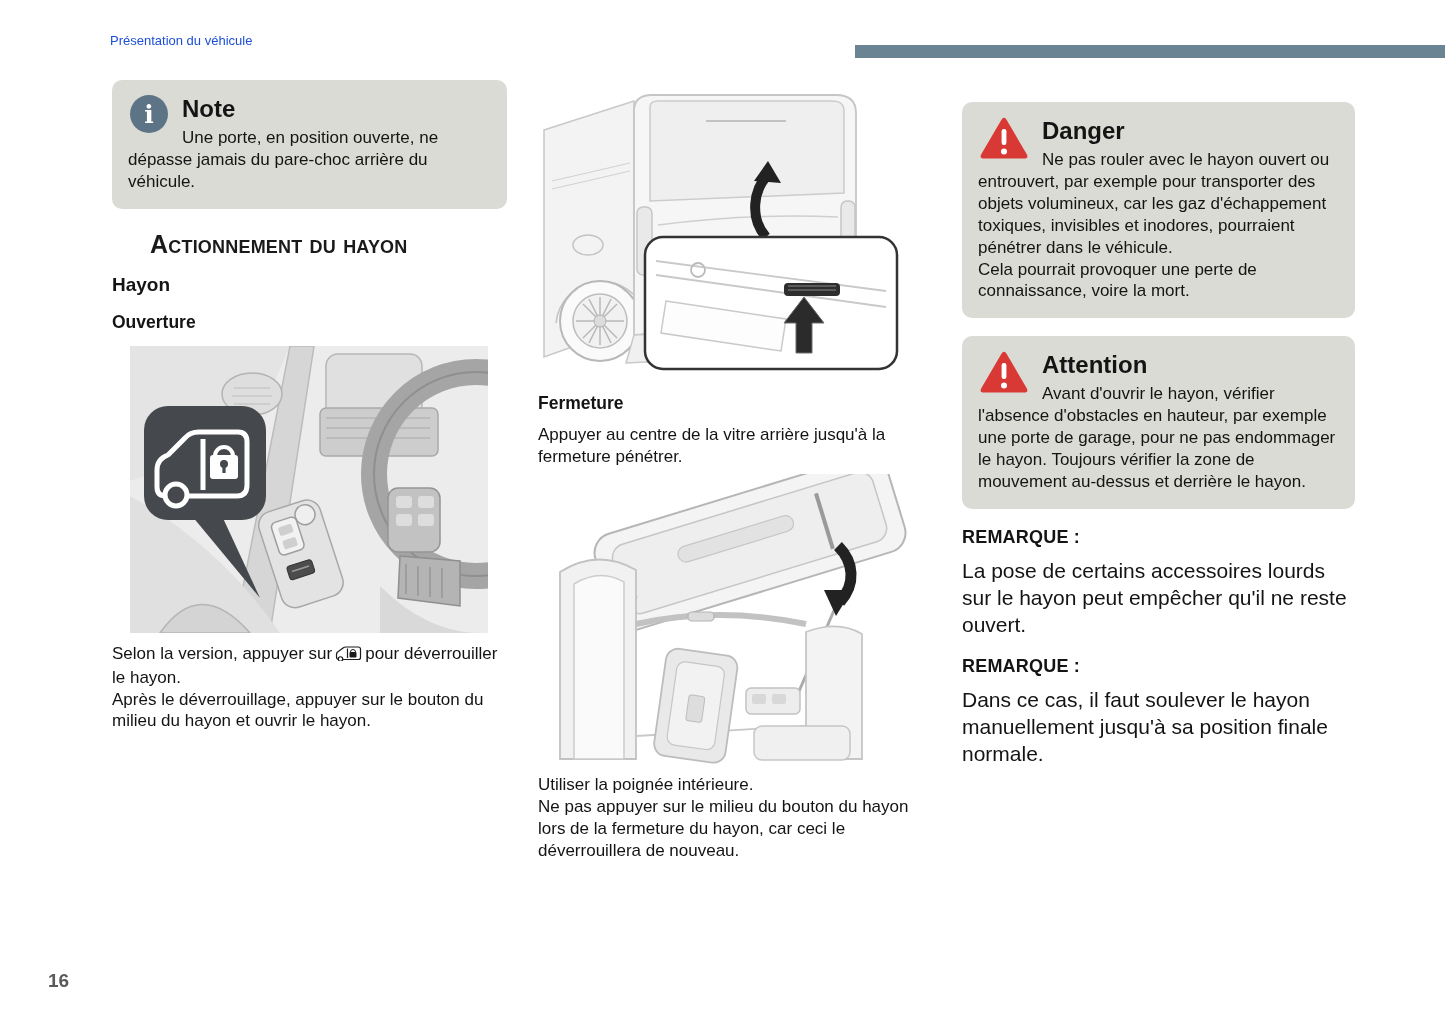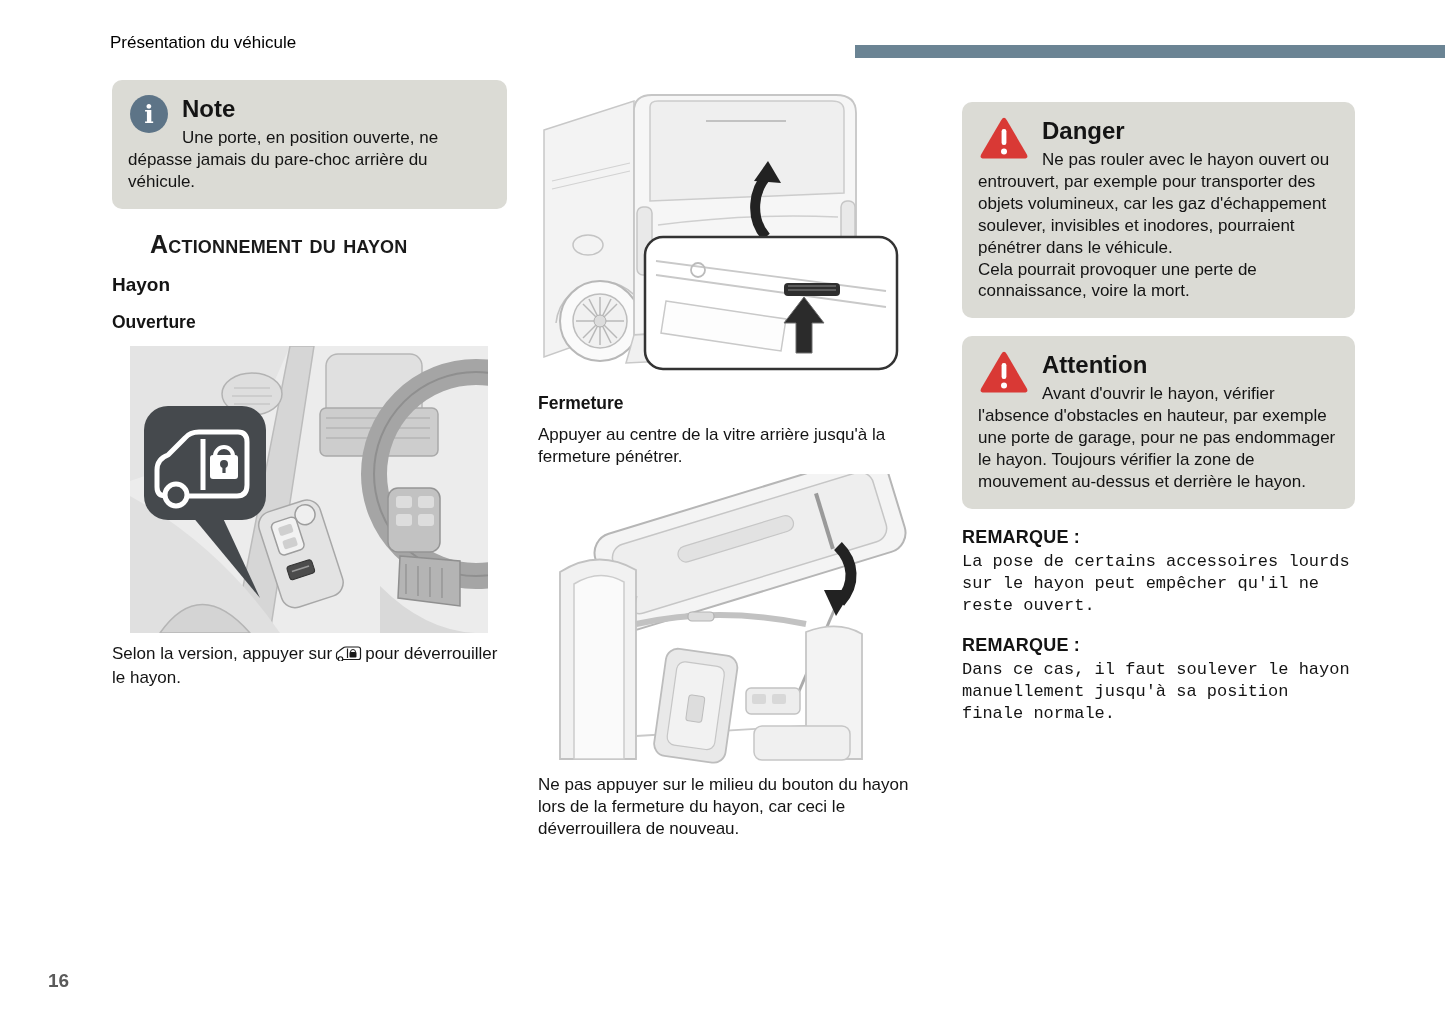--- a/index.html
+++ b/index.html
@@ -2,21 +2,21 @@
 <html><head>
 <meta charset="utf-8">
 <style>
   * { margin:0; padding:0; box-sizing:border-box; }
   html,body { background:#ffffff; }
   .page {
     position:relative; width:1445px; height:1018px; background:#ffffff;
     font-family:"Liberation Sans", sans-serif; color:#141414; overflow:hidden;
   }
   .running-header {
-    position:absolute; left:110px; top:33px; font-size:17px; color:#000000;
+    position:absolute; left:110px; top:33px; font-size:13px; color:#1d4ed8;
   }
   .accent-bar {
     position:absolute; left:855px; top:45px; width:590px; height:13px; background:#6b8494;
   }
   .col { position:absolute; }
   .col-left  { left:112px; top:80px;  width:395px; }
   .col-mid   { left:538px; top:85px;  width:380px; }
   .col-right { left:962px; top:85px;  width:393px; }
 
   .gray-box {
@@ -39,21 +39,21 @@
 
   .figure { display:block; }
   .fig-left { margin:13px 0 0 18px; }
   .fig-mid-top { margin:0; }
   .fig-mid-bottom { margin-top:6px; }
 
   .right-title { font-weight:bold; font-size:19px; line-height:1.18; color:#111; }
   .box-danger { margin-top:17px; }
   .box-attention { margin-top:18px; }
   .remark-label { margin-top:18px; font-weight:bold; font-size:18px; letter-spacing:.2px; }
-  .remark-body { margin-top:3px; font-size:17px; line-height:1.29;font-family:Liberation Mono, monospace; }
+  .remark-body { margin-top:9px; font-size:21px; line-height:1.29; }
   .remark-body p { margin:0; }
 
   .page-number {
     position:absolute; left:48px; top:970px; font-weight:bold; font-size:19px; color:#5a5a5a;
   }
   .inline-icon { display:inline-block; vertical-align:-2px; margin:0 3px; }
 </style>
 </head>
 <body>
 
@@ -131,20 +131,21 @@
     </svg>
 
     <div class="para">
       <p><span>Selon la version, appuyer sur</span><span class="inline-icon"><svg width="27" height="15" viewBox="0 0 54 30">
               <path d="M8,27 Q3,27 3,22 L3,17 Q3,12 8,10 L16,4 Q18,2 22,2 L46,2 Q51,2 51,6 L51,23 Q51,27 47,27 Z" fill="none" stroke="#1a1a1a" stroke-width="2.4" stroke-linejoin="round"></path>
               <circle cx="11" cy="26" r="4.5" fill="#ffffff" stroke="#1a1a1a" stroke-width="2.4"></circle>
               <line x1="25" y1="5" x2="25" y2="24" stroke="#1a1a1a" stroke-width="2.4"></line>
               <path d="M31,12 a5,5 0 0 1 10,0" fill="none" stroke="#1a1a1a" stroke-width="2"></path>
               <rect x="29" y="12" width="14" height="11" rx="2" fill="#1a1a1a"></rect>
             </svg></span><span>pour déverrouiller le hayon.</span></p>
+      <p>Après le déverrouillage, appuyer sur le bouton du milieu du hayon et ouvrir le hayon.</p>
     </div>
   </div>
 
   <div class="col col-mid">
 
     <svg class="figure fig-mid-top" width="377" height="292" viewBox="0 0 377 292">
       <rect width="377" height="292" fill="#ffffff"></rect>
 
       <path d="M6,45 L96,16 L96,240 L6,272 Z" fill="#f3f3f3" stroke="#c8c8c8" stroke-width="1.5"></path>
       <path d="M14,96 L92,78 M14,104 L92,86" stroke="#d2d2d2" stroke-width="1.2"></path>
@@ -224,38 +225,39 @@
       <rect x="208" y="214" width="54" height="26" rx="5" fill="#ededed" stroke="#c2c2c2" stroke-width="1.5"></rect>
       <rect x="214" y="220" width="14" height="10" rx="2" fill="#d8d8d8"></rect>
       <rect x="234" y="220" width="14" height="10" rx="2" fill="#d8d8d8"></rect>
       <rect x="216" y="252" width="96" height="34" rx="8" fill="#f0f0f0" stroke="#c6c6c6" stroke-width="1.5"></rect>
 
       <path d="M300,72 C316,88 318,110 302,128" fill="none" stroke="#222222" stroke-width="11"></path>
       <polygon points="314,116 298,142 286,116" fill="#222222"></polygon>
     </svg>
 
     <div class="para">
+      <p>Utiliser la poignée intérieure.</p>
       <p>Ne pas appuyer sur le milieu du bouton du hayon lors de la fermeture du hayon, car ceci le déverrouillera de nouveau.</p>
     </div>
   </div>
 
   <div class="col col-right">
 
 
     <div class="gray-box box-danger">
       <span class="box-icon">
         <svg width="48" height="43" viewBox="0 0 48 43">
           <path d="M21.3,3 Q24,-1.4 26.7,3 L46.6,37 Q49,41.5 44,41.5 L4,41.5 Q-1,41.5 1.4,37 Z" fill="#d93935"></path>
           <rect x="21.6" y="12" width="4.8" height="16" rx="2.2" fill="#ffffff"></rect>
           <circle cx="24" cy="34.5" r="3" fill="#ffffff"></circle>
         </svg>
       </span>
       <div class="box-title">Danger</div>
       <div class="box-body">
-        <p>Ne pas rouler avec le hayon ouvert ou entrouvert, par exemple pour transporter des objets volumineux, car les gaz d'échappement soulever, invisibles et inodores, pourraient pénétrer dans le véhicule.</p>
+        <p>Ne pas rouler avec le hayon ouvert ou entrouvert, par exemple pour transporter des objets volumineux, car les gaz d'échappement toxiques, invisibles et inodores, pourraient pénétrer dans le véhicule.</p>
         <p>Cela pourrait provoquer une perte de connaissance, voire la mort.</p>
       </div>
     </div>
 
     <div class="gray-box box-attention">
       <span class="box-icon">
         <svg width="48" height="43" viewBox="0 0 48 43">
           <path d="M21.3,3 Q24,-1.4 26.7,3 L46.6,37 Q49,41.5 44,41.5 L4,41.5 Q-1,41.5 1.4,37 Z" fill="#d93935"></path>
           <rect x="21.6" y="12" width="4.8" height="16" rx="2.2" fill="#ffffff"></rect>
           <circle cx="24" cy="34.5" r="3" fill="#ffffff"></circle>

